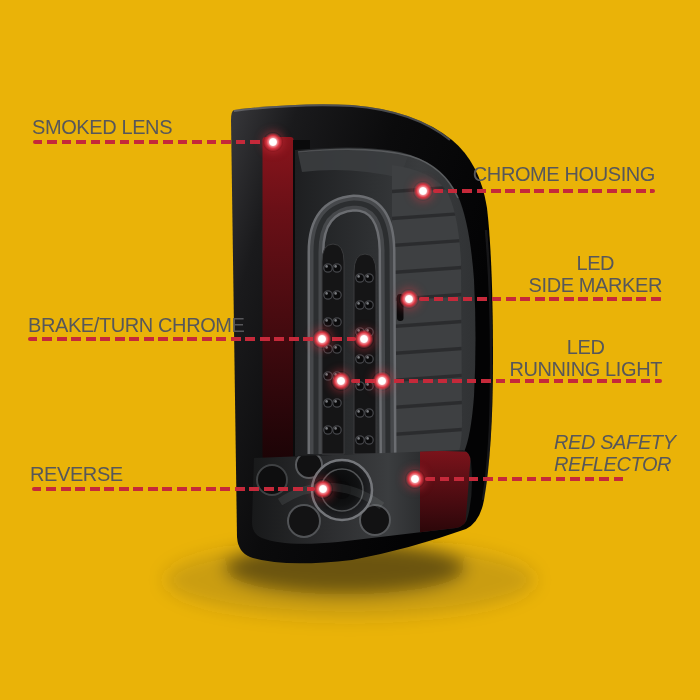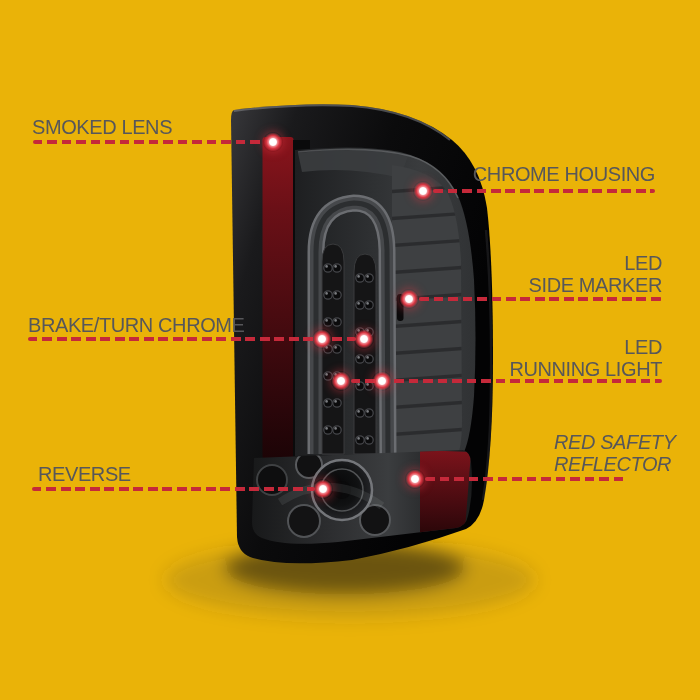--- a/index.html
+++ b/index.html
@@ -8,21 +8,21 @@
     background:#eab308;
     font-family:"Liberation Sans", sans-serif;
   }
   .stage svg{position:absolute;left:0;top:0;}
   .co{
     position:absolute;
     color:var(--label-gray,#57575a);
     font-size:20px;line-height:22px;letter-spacing:-0.4px;
     white-space:pre-line;font-weight:400;
   }
-  .co.right{text-align:right;}
+  .co.right{text-align:center;}
   .leader{
     position:absolute;height:4px;border-radius:2px;
     background:repeating-linear-gradient(90deg,
       var(--callout-red,#c5293a) 0 9.5px, transparent 9.5px 14.5px);
   }
   .dot{
     position:absolute;width:20px;height:20px;border-radius:50%;
     background:radial-gradient(circle at 50% 50%,
       #ffffff 0 24%, #f0868d 32%, #d93642 46%,
       rgba(217,54,66,0.5) 58%, rgba(217,54,66,0.15) 66%, transparent 72%);
@@ -235,17 +235,17 @@
 RUNNING LIGHT</div>
   <div class="leader" style="left:351px;top:379px;width:311px;"></div>
   <span class="dot" style="left:331px;top:371px;"></span>
   <span class="dot" style="left:372px;top:371px;"></span>
 
   <div class="co" style="left:554px;top:431px;font-style:italic;">RED SAFETY
 REFLECTOR</div>
   <div class="leader" style="left:425px;top:477px;width:203px;"></div>
   <span class="dot" style="left:405px;top:469px;"></span>
 
-  <div class="co" style="left:38px;top:463px;">REVERSE</div>
+  <div class="co" style="left:30px;top:463px;">REVERSE</div>
   <div class="leader" style="left:32px;top:487px;width:283px;"></div>
   <span class="dot" style="left:313px;top:479px;"></span>
 
 </div>
 
 </body></html>

